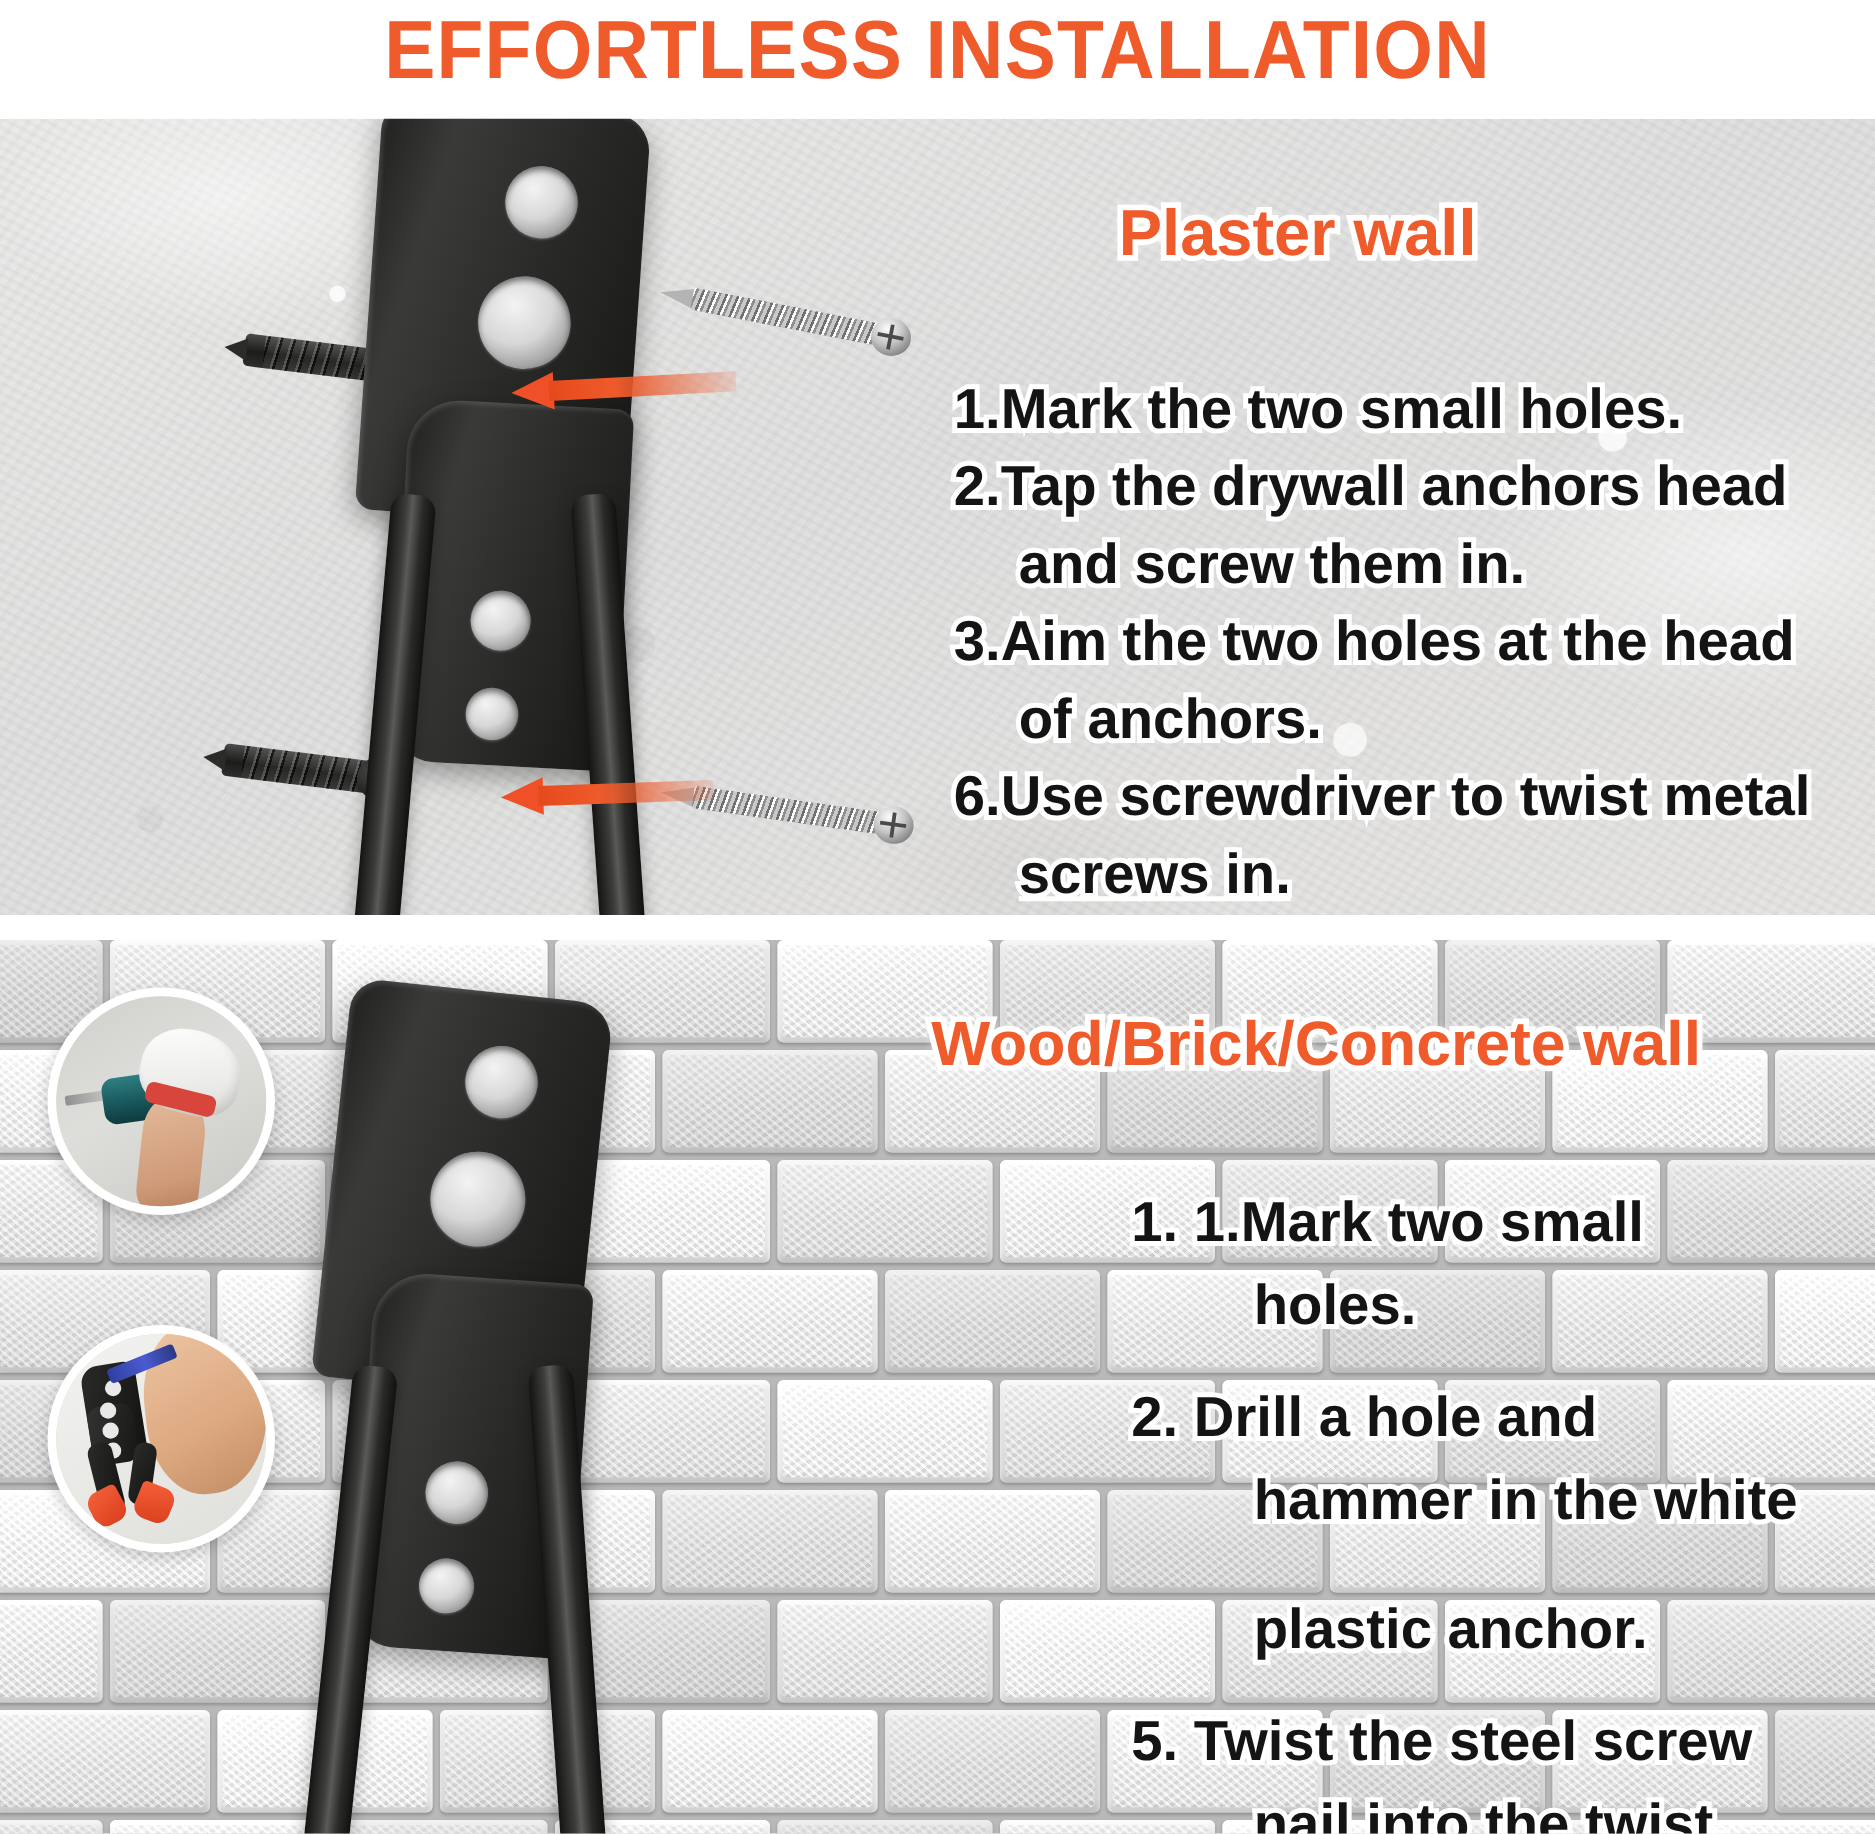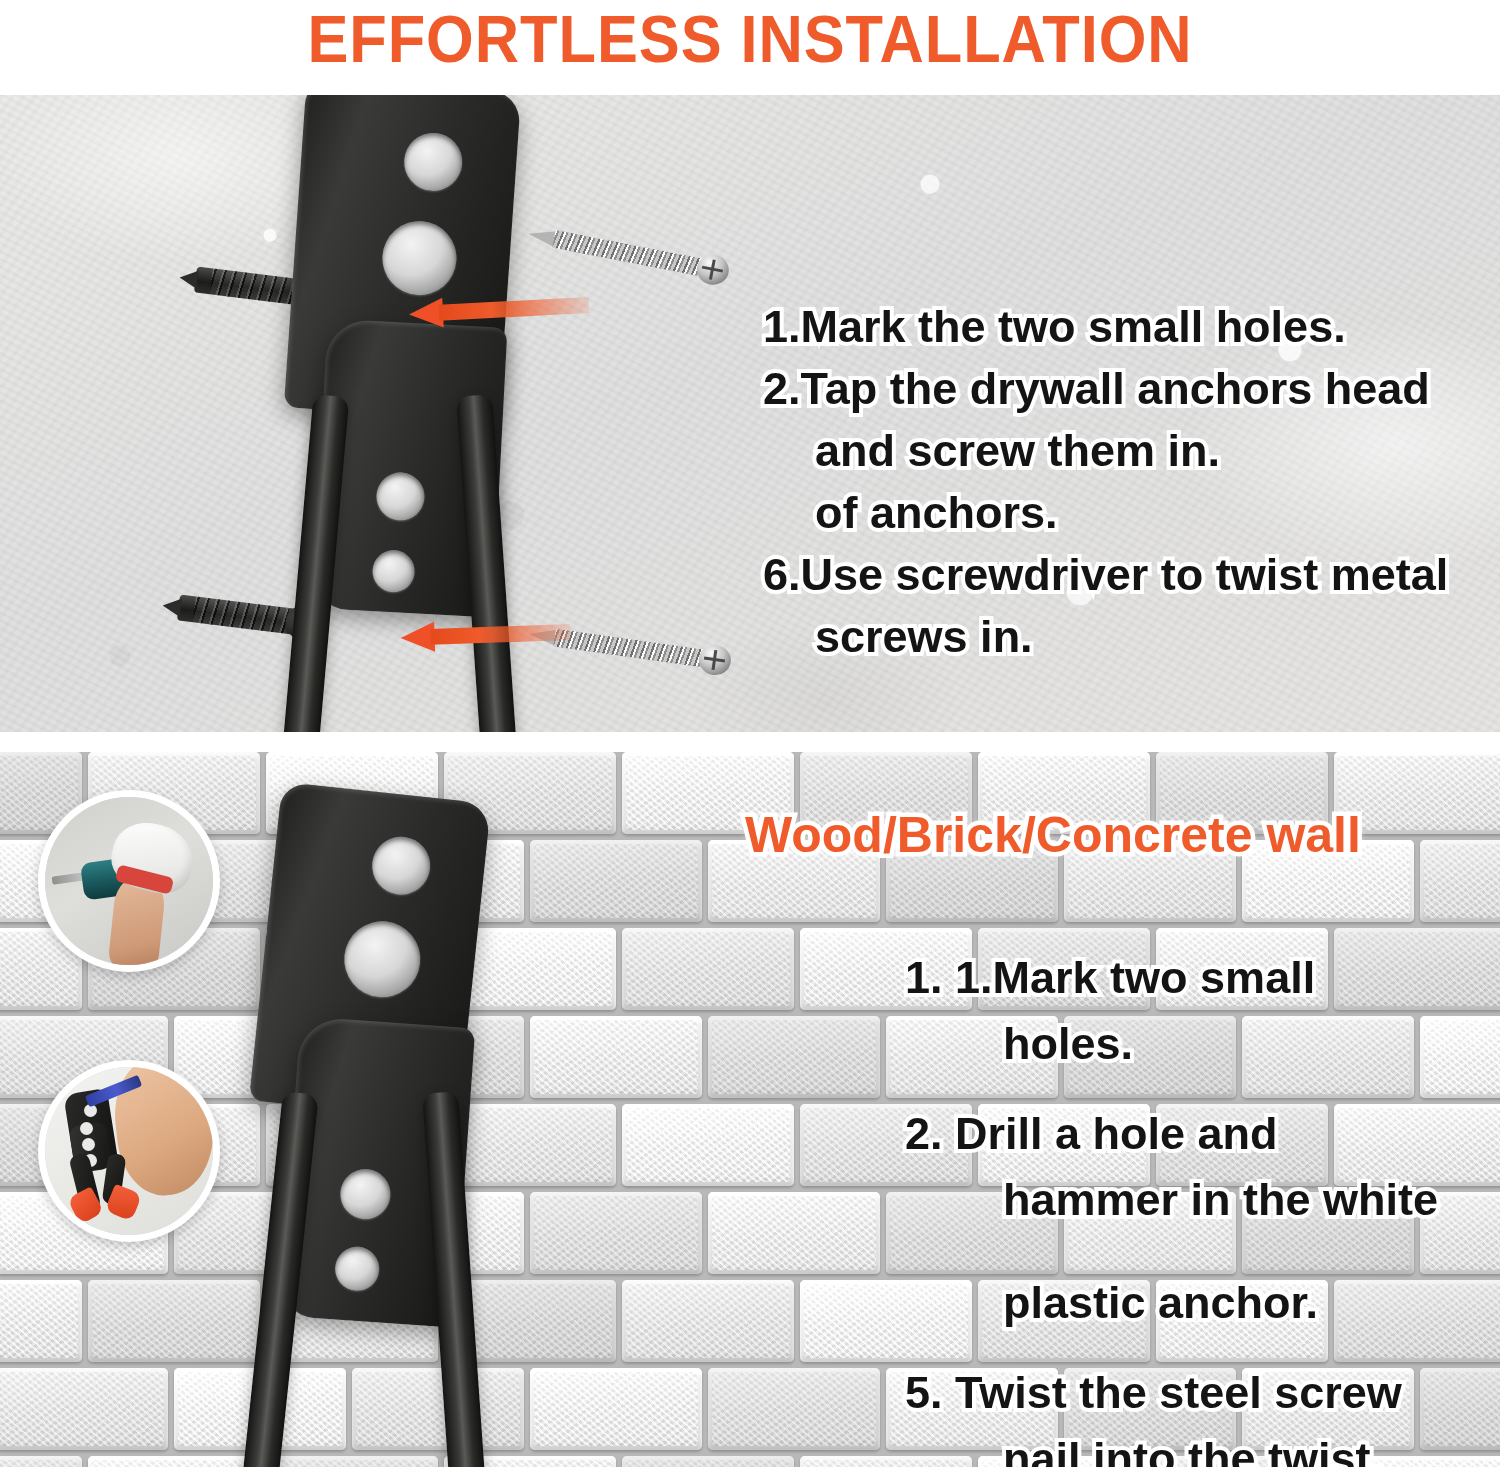--- a/index.html
+++ b/index.html
@@ -330,35 +330,37 @@
 
     <div class="arrow" style="left:408px; top:195px; width:180px; transform:rotate(-3deg);">
       <span class="head"></span>
       <span class="tail" style="width:150px;"></span>
     </div>
     <div class="arrow" style="left:400px; top:522px; width:170px; transform:rotate(-2deg);">
       <span class="head"></span>
       <span class="tail" style="width:140px;"></span>
     </div>
 
+    <div class="sticker-head" id="head-plaster" style="top:62px;">Plaster wall</div>
 
     <div class="steps" id="steps-plaster" style="top:161px;">
       <div class="step-item">
         <div class="step-line">1.Mark the two small holes.</div>
       </div>
       <div class="step-item">
         <div class="step-line">2.Tap the drywall anchors head</div>
         <div class="step-line" style="padding-left:52px;">and screw them in.</div>
       </div>
       <div class="step-item">
+        <div class="step-line">3.Aim the two holes at the head</div>
         <div class="step-line" style="padding-left:52px;">of anchors.</div>
       </div>
       <div class="step-item">
         <div class="step-line">6.Use screwdriver to twist metal</div>
-        <div class="step-line" style="padding-left:52px;">screws in.</div>
+        <div class="step-line" style="padding-left:52px;text-decoration:underline;">screws in.</div>
       </div>
     </div>
   </div>
 
   <div class="panel" id="panel-brick">
 
     <div class="brick-bg">
       <div class="brick-mortar"></div>
       <div id="brick-rows">
           <div class="brick-row" style="top: 0px;">

